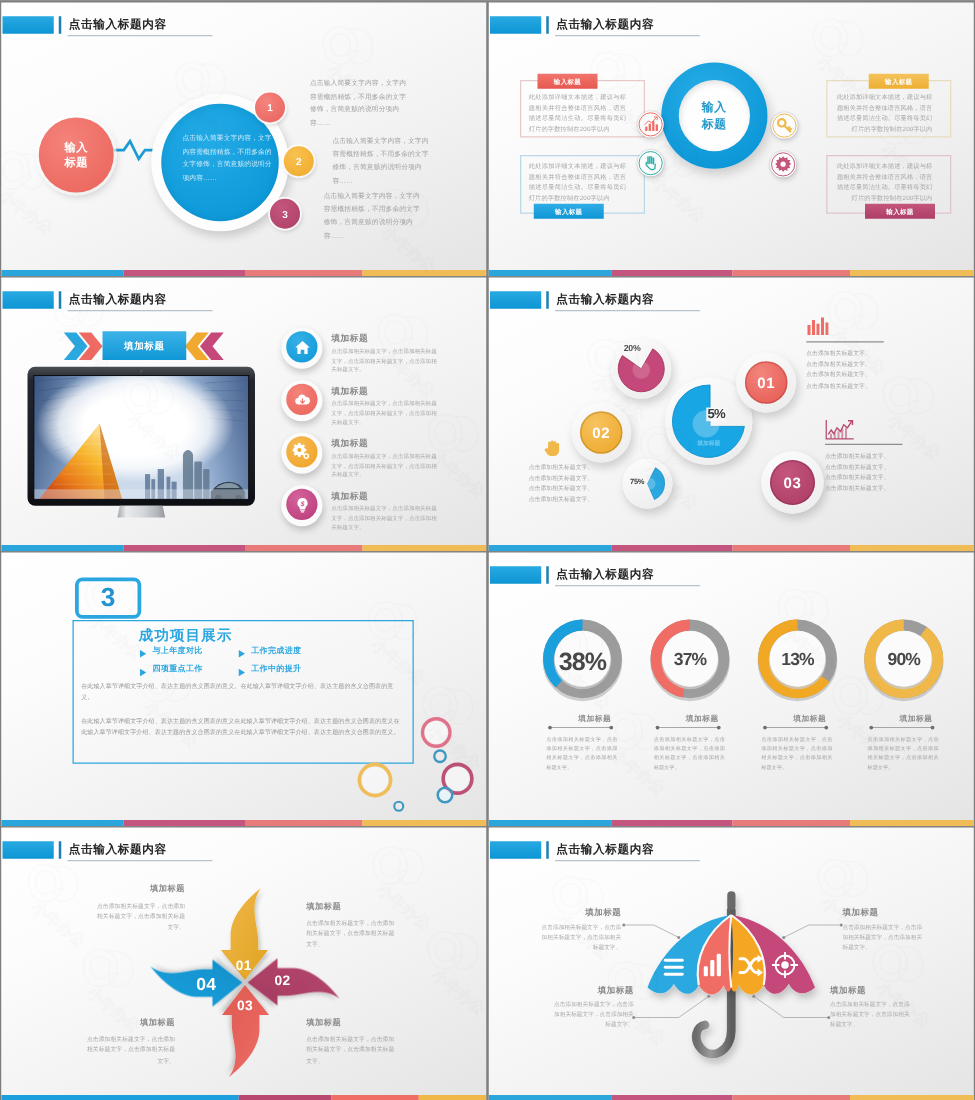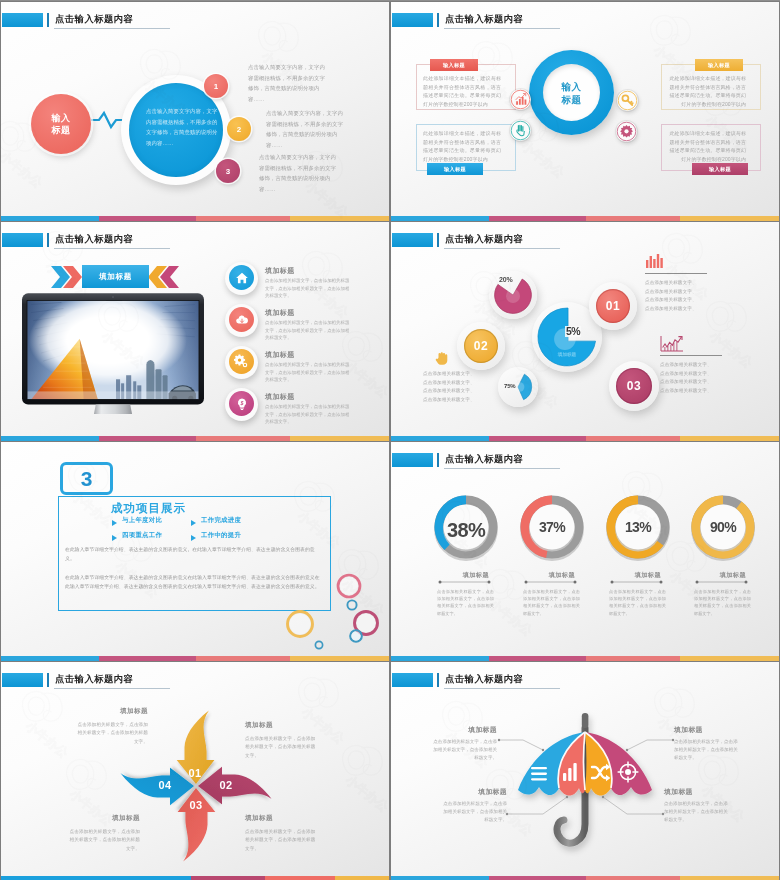--- a/index.html
+++ b/index.html
@@ -602,21 +602,21 @@
    <g transform="translate(195,124) rotate(180) translate(0,-2) scale(0.92)" filter="url(#ashad)">
      <path d="M0,0 L-21,-26 L-12.5,-26 L-12.5,-40 C-12,-52 -4,-66 14,-80 C3,-65 11,-49 11.5,-35 L11.5,-26 L20,-26 Z" fill="url(#ag2)"></path>
    </g>
    <g transform="translate(195,124) rotate(270) translate(0,-2) scale(0.92)" filter="url(#ashad)">
      <path d="M0,0 L-21,-26 L-12.5,-26 L-12.5,-40 C-12,-52 -4,-66 14,-80 C3,-65 11,-49 11.5,-35 L11.5,-26 L20,-26 Z" fill="url(#ag3)"></path>
    </g>
   </svg>
   <div style="position:absolute;left:180px;top:105px;width:28px;text-align:center;color:#fff;font-size:11px;font-weight:bold;letter-spacing:.3px">01</div>
   <div style="position:absolute;left:211px;top:117px;width:28px;text-align:center;color:#fff;font-size:11px;font-weight:bold;letter-spacing:.3px">02</div>
   <div style="position:absolute;left:181px;top:137px;width:28px;text-align:center;color:#fff;font-size:11px;font-weight:bold;letter-spacing:.3px">03</div>
-  <div style="position:absolute;left:150px;top:117px;width:28px;text-align:center;color:#fff;font-size:11px;font-weight:bold;letter-spacing:.3px">04</div>
+  <div style="position:absolute;left:150px;top:117px;width:28px;text-align:center;color:#fff;font-size:14px;font-weight:bold;letter-spacing:.3px">04</div>
 
   <div class="s7-l" style="left:72px;top:45px;width:75px;text-align:right">填加标题</div>
   <div class="s7-t" style="left:72px;top:59px;width:75px;text-align:right">点击添加相关标题文字，点击添加相关标题文字，点击添加相关标题文字。</div>
 
   <div class="s7-l" style="left:244px;top:59px;width:75px;text-align:left">填加标题</div>
   <div class="s7-t" style="left:244px;top:73px;width:75px;text-align:left">点击添加相关标题文字，点击添加相关标题文字，点击添加相关标题文字。</div>
 
   <div class="s7-l" style="left:244px;top:152px;width:75px;text-align:left">填加标题</div>
   <div class="s7-t" style="left:244px;top:166px;width:75px;text-align:left">点击添加相关标题文字，点击添加相关标题文字，点击添加相关标题文字。</div>
 

